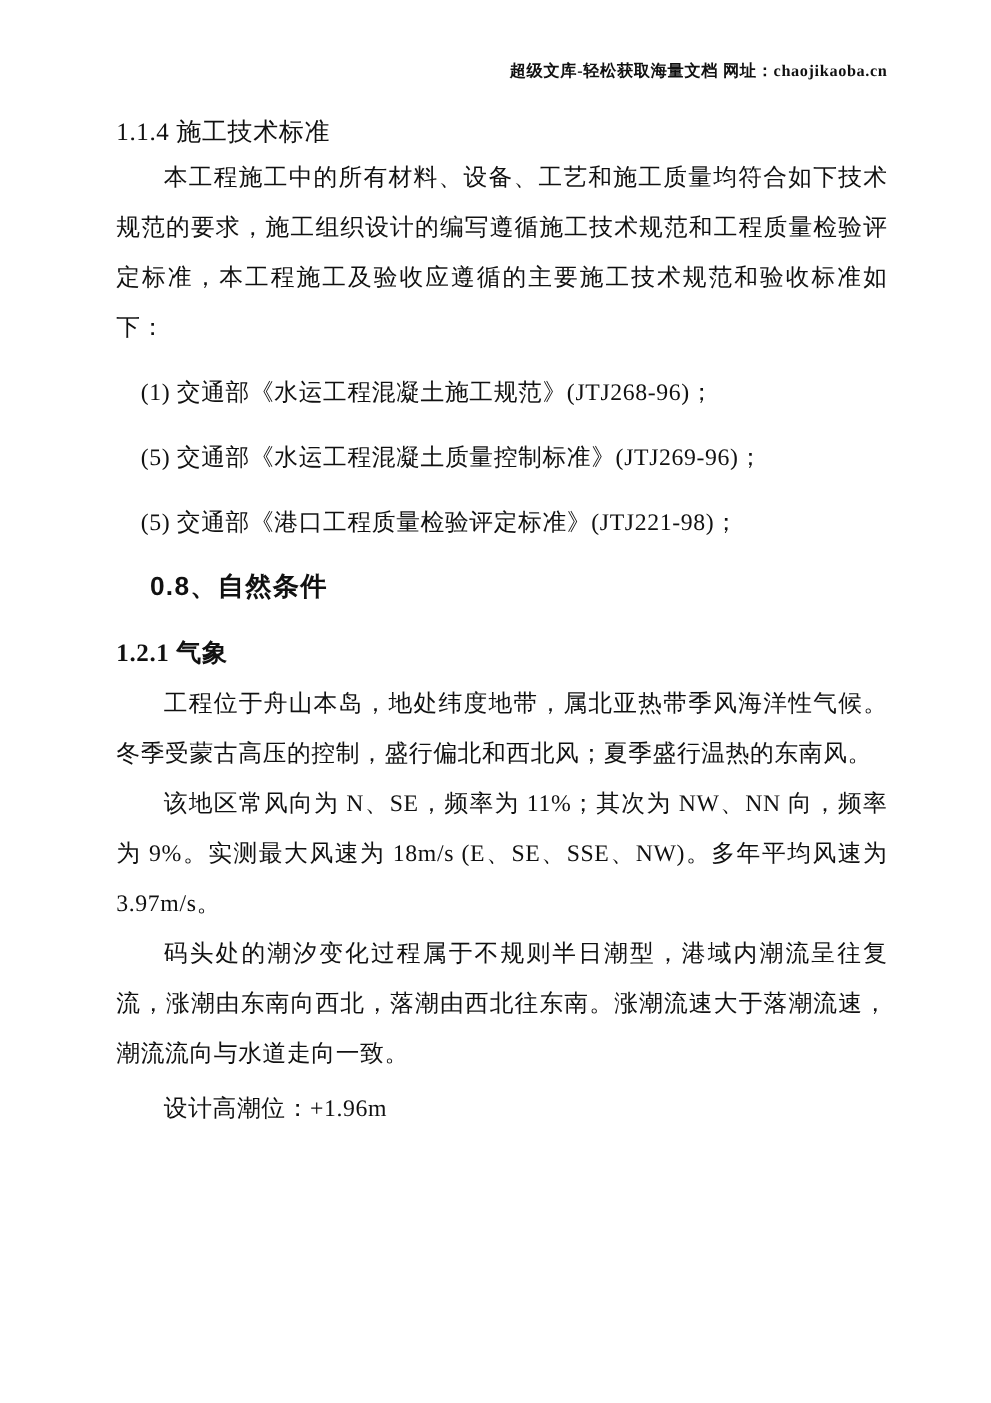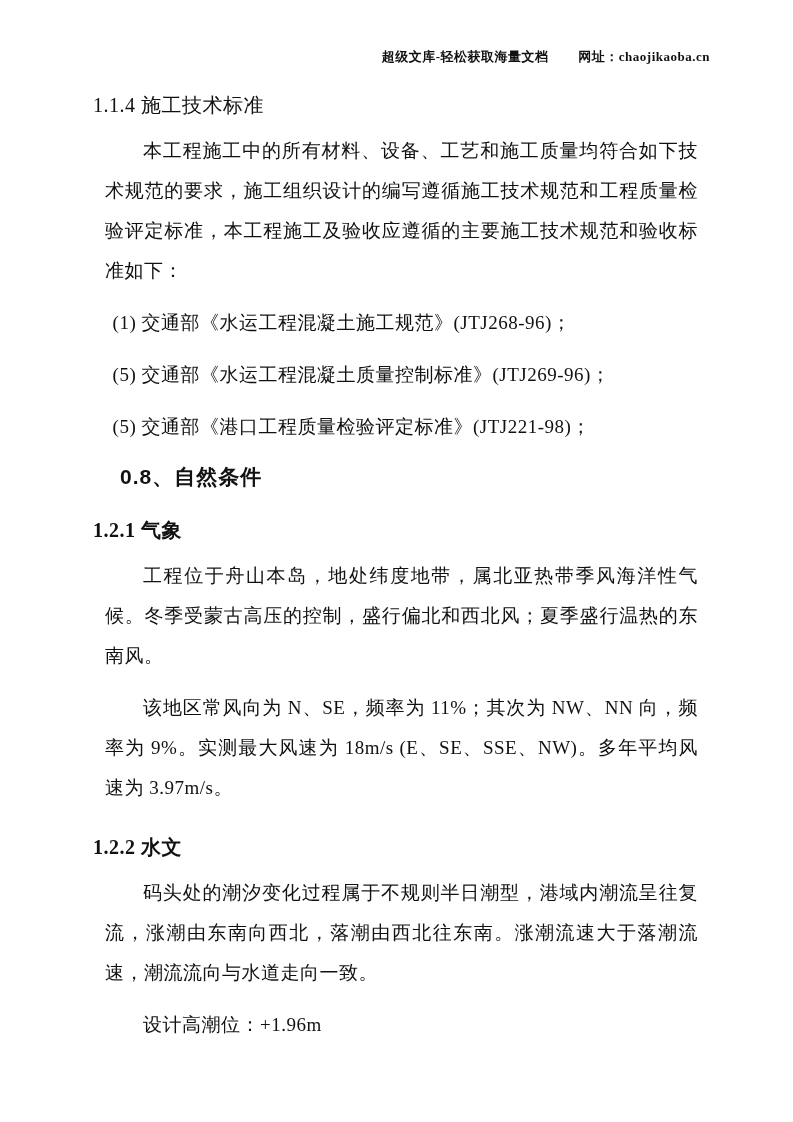--- a/index.html
+++ b/index.html
@@ -21,21 +21,20 @@
   .doc-header {
     text-align: right;
     font-size: 13px;
     font-weight: bold;
     color: #111111;
     letter-spacing: 0.5px;
     margin-bottom: 26px;
     white-space: nowrap;
   }
   .doc-header .site {
-    margin-left: 26px;
     font-family: Liberation Serif, serif;
   }
   .h-sub {
     font-size: 20px;
     font-weight: normal;
     margin: 14px 0 4px 0;
     letter-spacing: 0.5px;
   }
   .h-main {
     font-family: "Liberation Sans", "DejaVu Sans", sans-serif;
@@ -47,21 +46,21 @@
   }
   .h-sub2 {
     font-size: 20px;
     font-weight: bold;
     margin: 26px 0 8px 0;
     letter-spacing: 0.5px;
   }
   p.body-par {
     font-size: 19px;
     line-height: 40px;
-    margin: 12px;
+    margin: 0;
     text-align: justify;
     text-indent: 2em;
     letter-spacing: 0.5px;
   }
   .std-list p {
     font-size: 19px;
     line-height: 40px;
     margin: 12px;
     text-indent: 0.4em;
     letter-spacing: 0.5px;
@@ -92,18 +91,17 @@
   </div>
 
 
   <div class="h-main">0.8、自然条件</div>
 
   <div class="h-sub2">1.2.1 气象</div>
 
   <p class="body-par">工程位于舟山本岛，地处纬度地带，属北亚热带季风海洋性气候。冬季受蒙古高压的控制，盛行偏北和西北风；夏季盛行温热的东南风。</p>
   <p class="body-par">该地区常风向为 N、SE，频率为 11%；其次为 NW、NN 向，频率为 9%。实测最大风速为 18m/s (E、SE、SSE、NW)。多年平均风速为 3.97m/s。</p>
 
-  <div class="h-sub2">1.2.2 水文</div>
 
   <p class="body-par">码头处的潮汐变化过程属于不规则半日潮型，港域内潮流呈往复流，涨潮由东南向西北，落潮由西北往东南。涨潮流速大于落潮流速，潮流流向与水道走向一致。</p>
   <p class="body-par last-par">设计高潮位：+1.96m</p>
 
 </div>
 
 </body></html>

